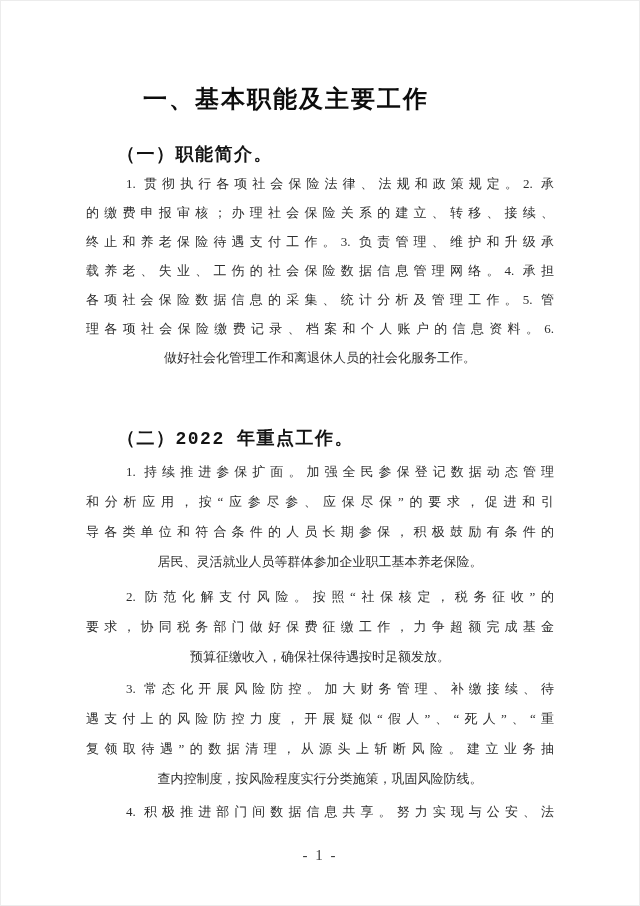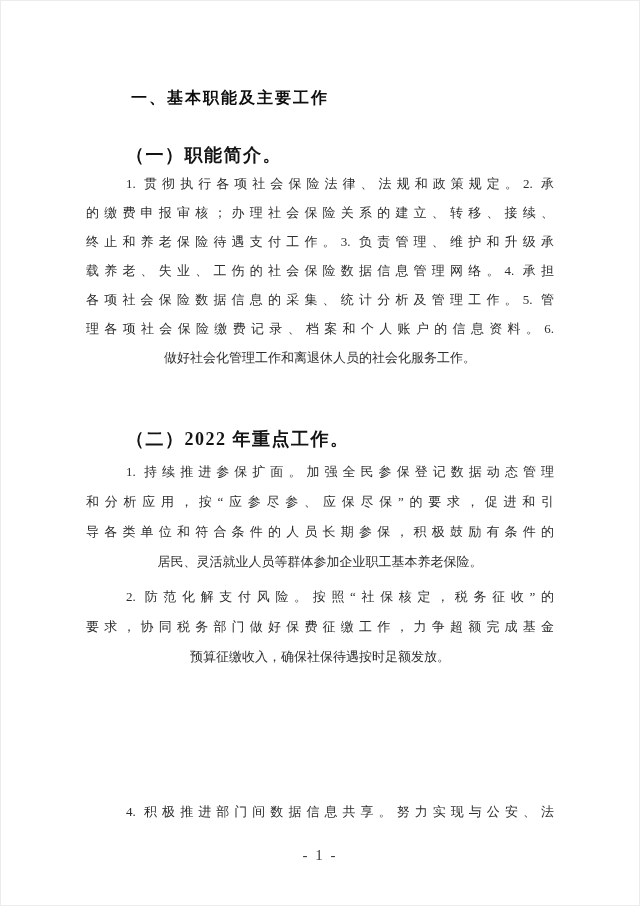--- a/index.html
+++ b/index.html
@@ -14,33 +14,33 @@
     background: #ffffff;
     box-sizing: border-box;
     border: 1px solid #ececec;
     overflow: hidden;
     font-family: "Liberation Serif", serif;
     color: #2e2e2e;
   }
   .doc-title {
     position: absolute;
     top: 86px;
-    left: 130px;
-    font-family: Liberation Mono, monospace;
+    left: 142px;
+    font-family: Liberation Serif, serif;
     font-weight: 700;
-    font-size: 16px;
+    font-size: 24px;
     line-height: 24px;
     letter-spacing: 2px;
     color: #0d0d0d;
     white-space: nowrap;
   }
   .sec-heading {
     position: absolute;
-    left: 125px;
-    font-family: Liberation Serif, serif;
+    left: 116px;
+    font-family: Liberation Mono, monospace;
     font-weight: 700;
     font-size: 18px;
     line-height: 22px;
     letter-spacing: 1.5px;
     color: #141414;
     white-space: nowrap;
   }
   .heading-a { top: 143px; }
   .heading-b { top: 427px; }
   .para {
@@ -106,20 +106,26 @@
     <div class="ln j">导各类单位和符合条件的人员长期参保，积极鼓励有条件的</div>
     <div class="ln">居民、灵活就业人员等群体参加企业职工基本养老保险。</div>
   </div>
 
   <div class="para p2-2">
     <div class="ln j ind">2. 防范化解支付风险。按照“社保核定，税务征收”的</div>
     <div class="ln j">要求，协同税务部门做好保费征缴工作，力争超额完成基金</div>
     <div class="ln">预算征缴收入，确保社保待遇按时足额发放。</div>
   </div>
 
+  <div class="para p2-3">
+    <div class="ln j ind">3. 常态化开展风险防控。加大财务管理、补缴接续、待</div>
+    <div class="ln j">遇支付上的风险防控力度，开展疑似“假人”、“死人”、“重</div>
+    <div class="ln j">复领取待遇”的数据清理，从源头上斩断风险。建立业务抽</div>
+    <div class="ln">查内控制度，按风险程度实行分类施策，巩固风险防线。</div>
+  </div>
 
   <div class="para p2-4">
     <div class="ln j ind">4. 积极推进部门间数据信息共享。努力实现与公安、法</div>
   </div>
 
   <div class="page-footer">- 1 -</div>
 
 </div>
 
 </body></html>

